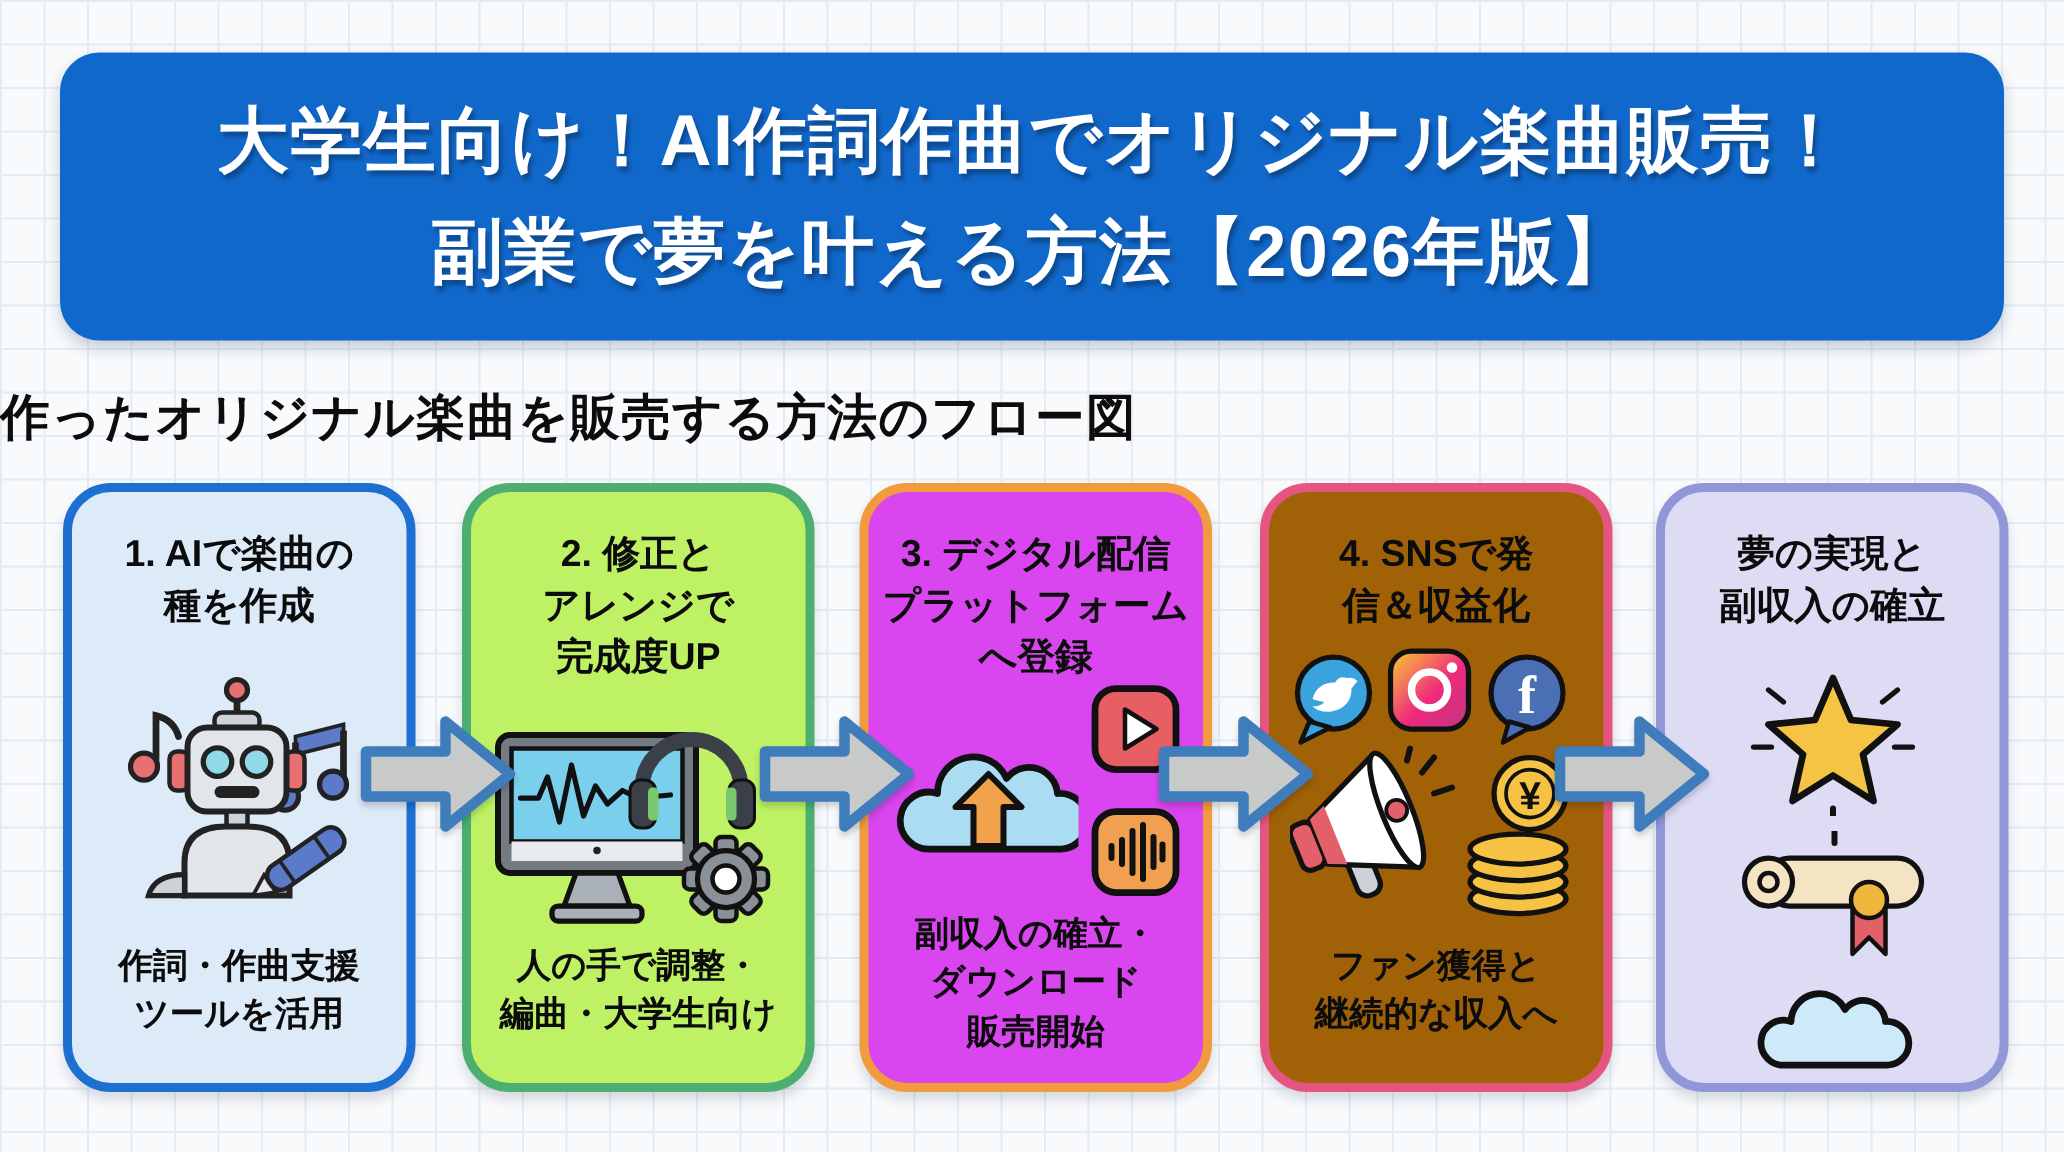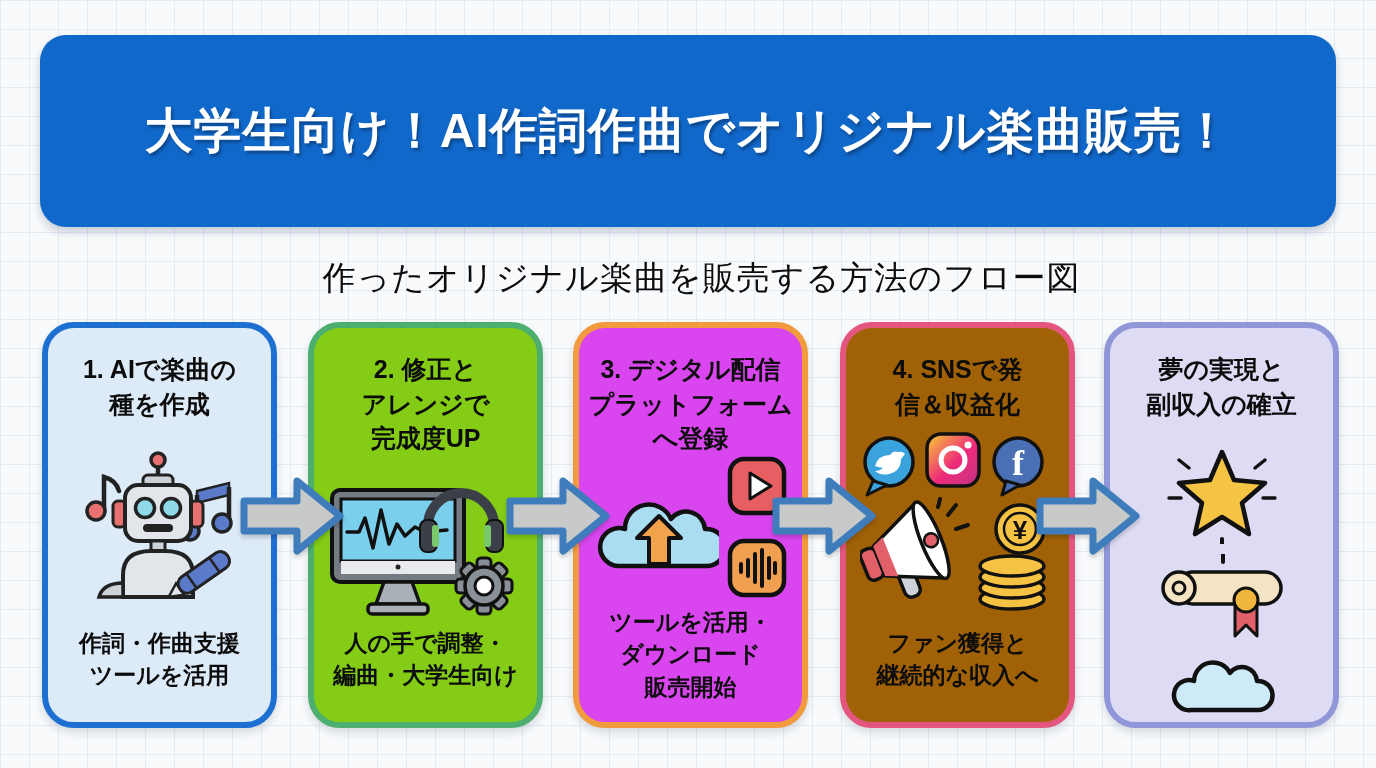--- a/index.html
+++ b/index.html
@@ -25,23 +25,22 @@
   }
   .header .line {
     color:#ffffff; font-size:48px; font-weight:900; letter-spacing:1px;
     text-shadow:2px 3px 3px rgba(0,0,0,.30);
     white-space:nowrap;
   }
 
   
   .subtitle {
     position:absolute; top:256px; left:0; width:100%;
-    text-align:center; font-size:33px; font-weight:400; color:#0c0c0c;
+    font-size:33px; font-weight:700; color:#0c0c0c;
     letter-spacing:1px;
-    padding-left:27px;
   }
 
   
   .flow { position:absolute; left:42px; top:322px; width:1296px; height:406px; }
   .card {
     position:absolute; top:0; width:235px; height:406px;
     border:6px solid #888; border-radius:32px;
     display:flex; flex-direction:column; align-items:center; justify-content:space-between;
     padding:24px 8px 30px;
     box-shadow:0 5px 8px rgba(30,40,70,.15);
@@ -74,20 +73,21 @@
   .arrow-3 { left:730px; }
   .arrow-4 { left:994px; }
 
   .col5-icons { display:flex; flex-direction:column; align-items:center; gap:10px; flex:1; justify-content:space-evenly; }
 </style>
 </head>
 <body>
 
 <div class="header" style="background-color: rgb(17, 104, 203);">
   <div class="line">大学生向け！AI作詞作曲でオリジナル楽曲販売！</div>
+  <div class="line">副業で夢を叶える方法【2026年版】</div>
 </div>
 
 <div class="subtitle">作ったオリジナル楽曲を販売する方法のフロー図</div>
 
 <div class="flow">
 
   <div class="card card-1" style="border-color: rgb(29, 111, 209); background-color: rgb(221, 234, 248);">
     <div class="card-title">1. AIで楽曲の
 種を作成</div>
     <div class="icon-zone">
@@ -126,21 +126,21 @@
           <rect x="104" y="119" width="58" height="18" rx="8" fill="#5b7ac9" stroke="#222" stroke-width="3"></rect>
           <line x1="118" y1="120" x2="118" y2="136" stroke="#222" stroke-width="2.5"></line>
           <line x1="146" y1="120" x2="146" y2="136" stroke="#222" stroke-width="2.5"></line>
         </g>
       </svg>
     </div>
     <div class="card-caption">作詞・作曲支援
 ツールを活用</div>
   </div>
 
-  <div class="card card-2" style="border-color: rgb(76, 175, 112); background-color: #84cc16;">
+  <div class="card card-2" style="border-color: rgb(76, 175, 112); background-color: #bef264;">
     <div class="card-title">2. 修正と
 アレンジで
 完成度UP</div>
     <div class="icon-zone">
       <svg width="200" height="154" viewBox="0 0 200 154">
 
         <g>
           <rect x="6" y="26" width="132" height="92" rx="8" fill="#757b83" stroke="#111" stroke-width="4"></rect>
           <rect x="15" y="35" width="114" height="62" fill="#79cfec" stroke="#111" stroke-width="3"></rect>
           <polyline points="21,68 33,68 39,54 47,84 55,46 63,80 71,60 79,72 89,63 99,68 121,66" fill="none" stroke="#111" stroke-width="3.5" stroke-linejoin="round" stroke-linecap="round"></polyline>
@@ -194,21 +194,21 @@
             <line x1="14" y1="26" x2="14" y2="34"></line>
             <line x1="21" y1="22" x2="21" y2="38"></line>
             <line x1="28" y1="16" x2="28" y2="44"></line>
             <line x1="35" y1="12" x2="35" y2="48"></line>
             <line x1="42" y1="20" x2="42" y2="40"></line>
             <line x1="48" y1="25" x2="48" y2="35"></line>
           </g>
         </svg>
       </div>
     </div>
-    <div class="card-caption">ツールを活用・
+    <div class="card-caption">副収入の確立・
 ダウンロード
 販売開始</div>
   </div>
 
   <div class="card card-4" style="border-color: rgb(228, 86, 127); background-color: #a16207;">
     <div class="card-title">4. SNSで発
 信＆収益化</div>
     <div class="icon-zone">
       <div class="cluster" style="width:196px; height:178px;">
 

